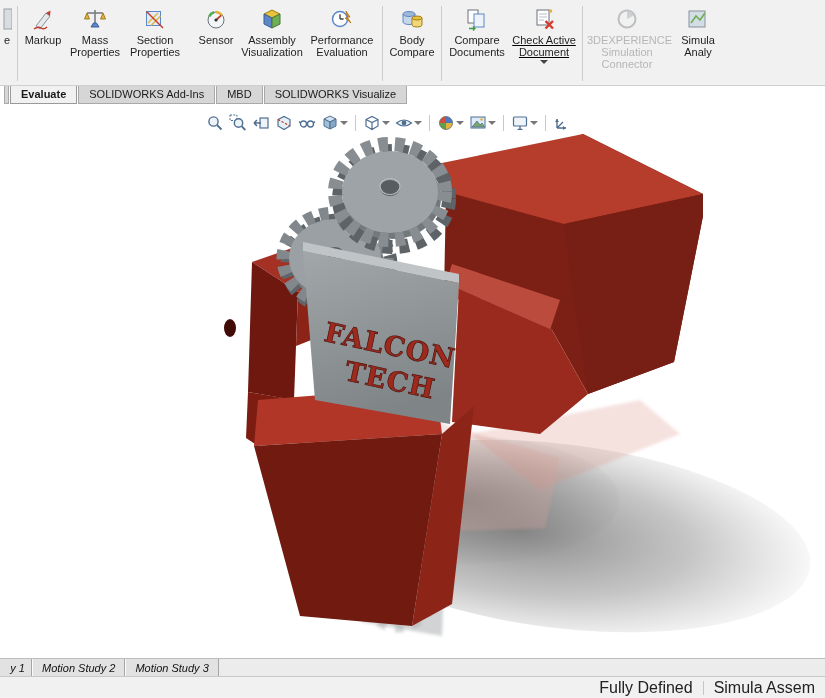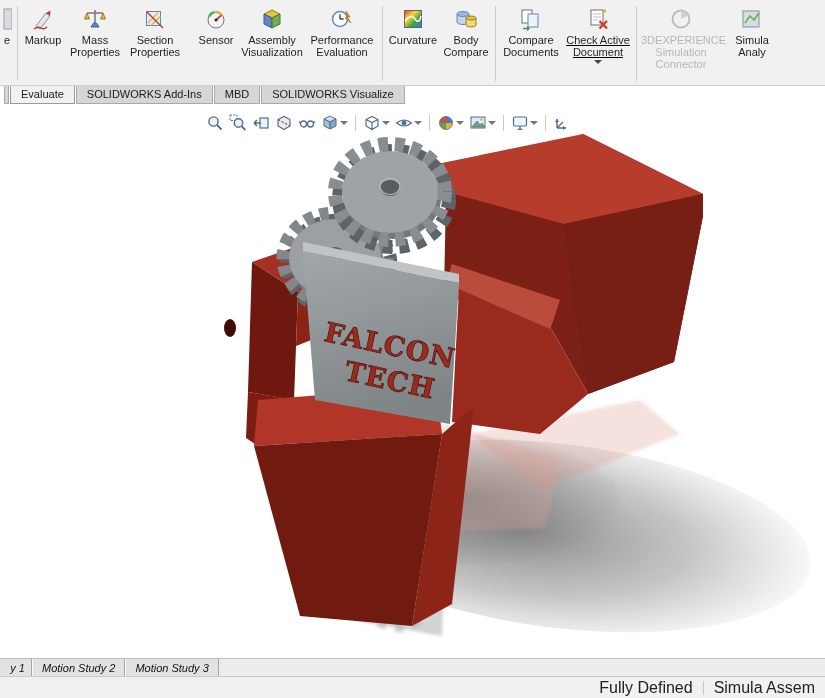--- a/index.html
+++ b/index.html
@@ -17,21 +17,21 @@
   .rb-item.disabled .rb-label { color:#b6b6b6; }
   .rb-sep { width:1px; background:#cdcdcd; margin:4px 3px; flex:0 0 auto; }
   .caret-down { width:0; height:0; border-left:4px solid transparent; border-right:4px solid transparent;
                 border-top:4px solid #444; margin-top:2px; }
 
   
   .tabrow { height:18px; display:flex; background:#ffffff; padding-left:4px; }
   .tab-sliver { width:5px; background:#d6d6d6; border:1px solid #a9a9a9; border-top:none; margin-right:1px; }
   .ctab { font-size:11px; line-height:16px; padding:0 10px; background:#d6d6d6;
           border:1px solid #a9a9a9; border-top:none; margin-right:1px; color:#1a1a1a; }
-  .ctab.active { background:#f1f1f1; font-weight:normal; border-color:#9a9a9a; }
+  .ctab.active { background:#f1f1f1; font-weight:bold; border-color:#9a9a9a; }
 
   
   .viewport { position:relative; height:554px; background:#ffffff; overflow:hidden; }
   .hud { position:absolute; top:8px; left:204px; display:flex; align-items:center; gap:1px; z-index:5; }
   .hud-btn { display:flex; align-items:center; padding:2px 2px; border-radius:2px; }
   .hud-sep { width:1px; height:16px; background:#c9c9c9; margin:0 4px; }
   .hud .caret-down { border-top-color:#777; margin:0 0 0 1px; }
   .model-svg { position:absolute; left:0; top:0; }
 
   
@@ -127,37 +127,20 @@
         <circle cx="10" cy="12" r="7.5" fill="#ffffff" stroke="#5d87c5" stroke-width="1.5"></circle>
         <path d="M10,12 L10,7.2 M10,12 L13.6,12" stroke="#444" stroke-width="1.4"></path>
         <path d="M16,4 L20,10 L17,10 L21,16 L15,11 L17.8,11 Z" fill="#e89b2e" stroke="#b06f12" stroke-width="0.8"></path>
       </svg>
     </span>
     <span class="rb-label">Performance Evaluation</span>
   </div>
 
   <div class="rb-sep"></div>
 
-  <div class="rb-item" style="width:54px;">
-    <span class="rb-icon">
-      <svg width="24" height="24" viewBox="0 0 24 24">
-        <defs>
-          <linearGradient id="grad-rainbow" x1="0" y1="0" x2="1" y2="1">
-            <stop offset="0" stop-color="#e53935"></stop>
-              <stop offset="0.35" stop-color="#fdd835"></stop>
-            <stop offset="0.65" stop-color="#43a047"></stop>
-              <stop offset="1" stop-color="#1e88e5"></stop>
-          </linearGradient>
-        </defs>
-        <rect x="3.5" y="3.5" width="17" height="17" fill="url(#grad-rainbow)" stroke="#666"></rect>
-        <path d="M4,14 Q10,6 14,12 T20,9" stroke="#ffffff" stroke-width="1.4" fill="none"></path>
-      </svg>
-    </span>
-    <span class="rb-label">Curvature</span>
-  </div>
 
 
   <div class="rb-item" style="width:52px;">
     <span class="rb-icon">
       <svg width="24" height="24" viewBox="0 0 24 24">
         <path d="M3,7 V15 A6,2.5 0 0 0 15,15 V7" fill="#c5d6ea" stroke="#5d87c5"></path>
         <ellipse cx="9" cy="7" rx="6" ry="2.5" fill="#9fb8d8" stroke="#5d87c5"></ellipse>
         <path d="M12,11 V18 A5,2 0 0 0 22,18 V11" fill="#f0d878" stroke="#a37d1e"></path>
         <ellipse cx="17" cy="11" rx="5" ry="2" fill="#e8c23a" stroke="#a37d1e"></ellipse>
       </svg>

